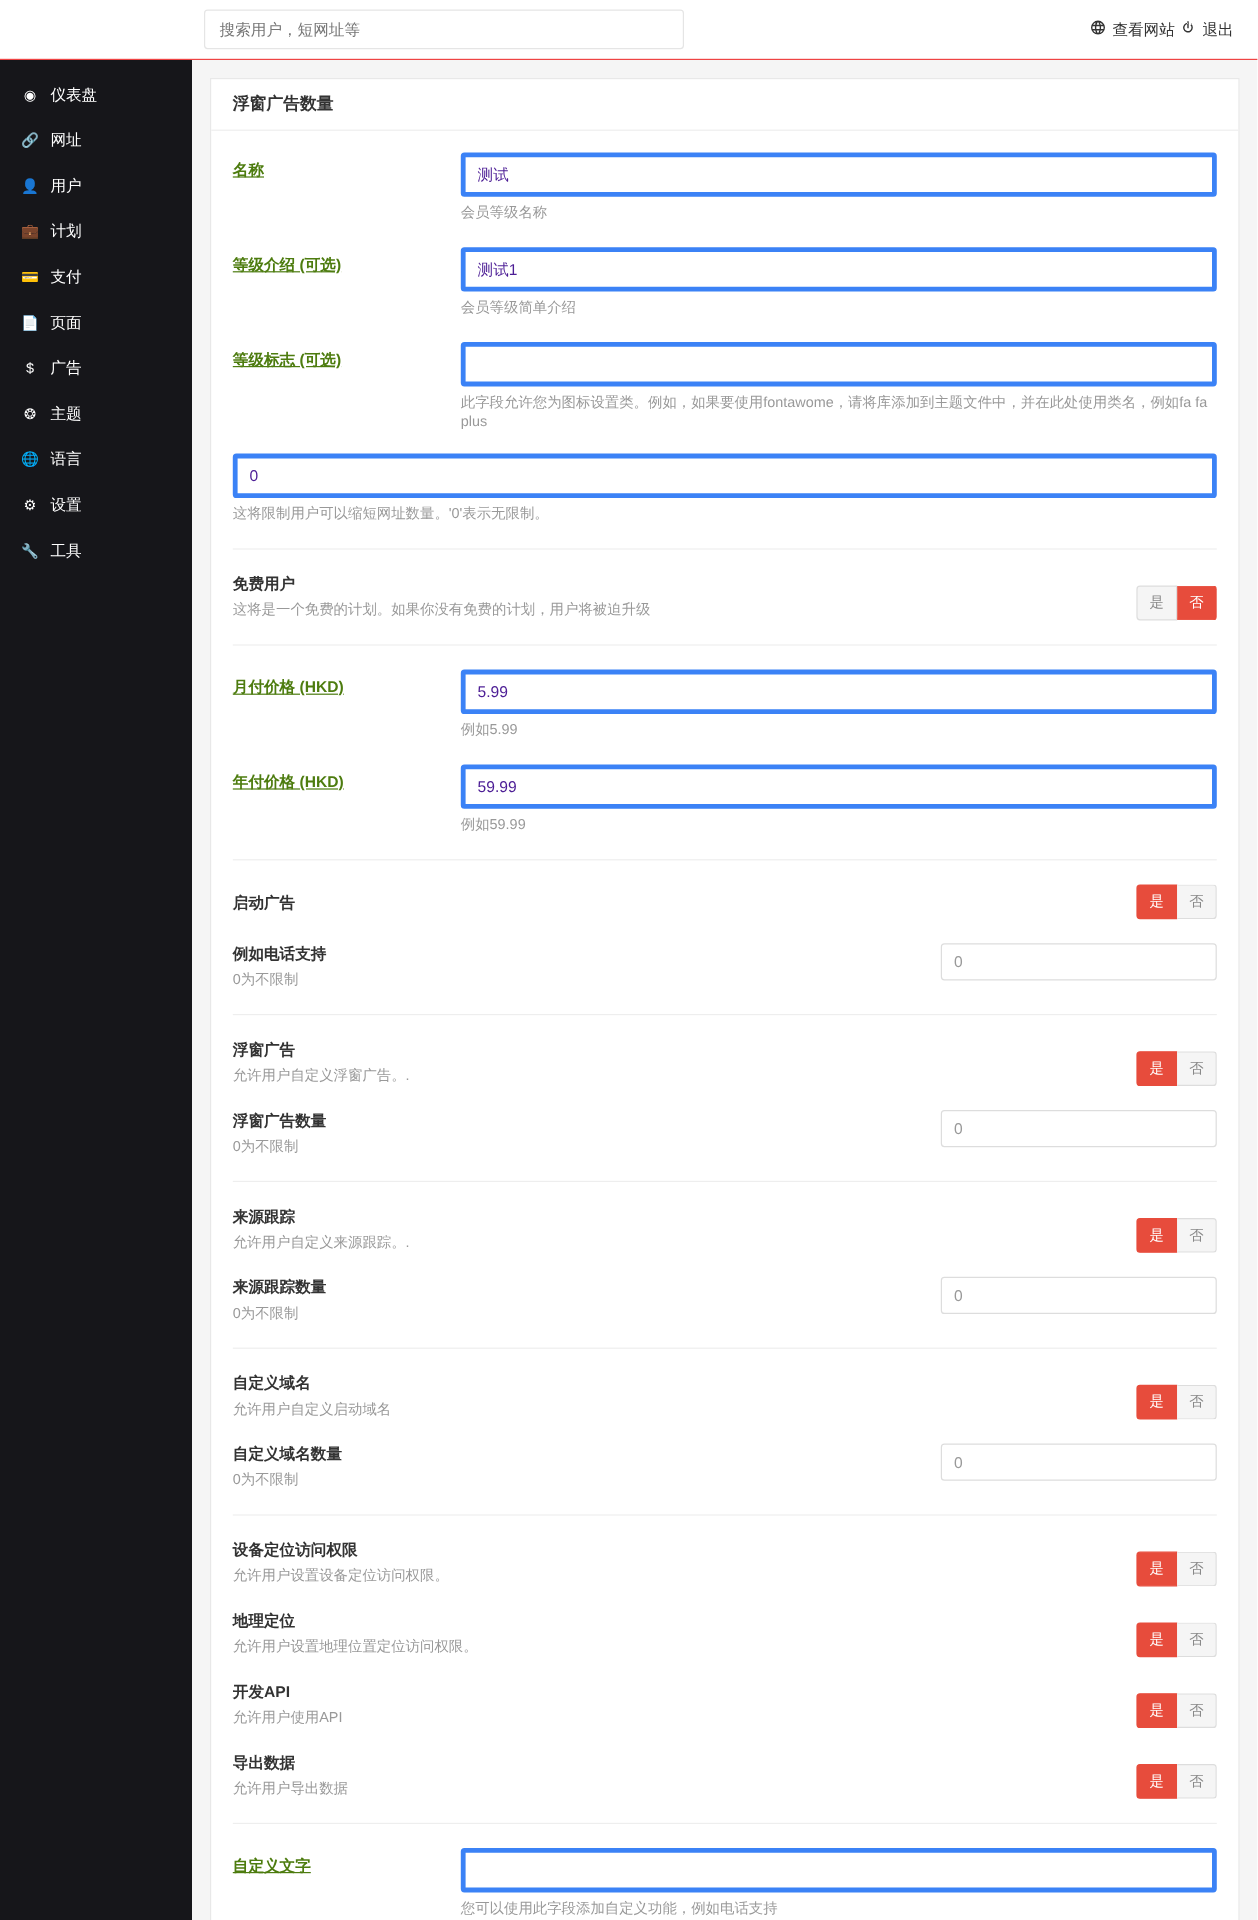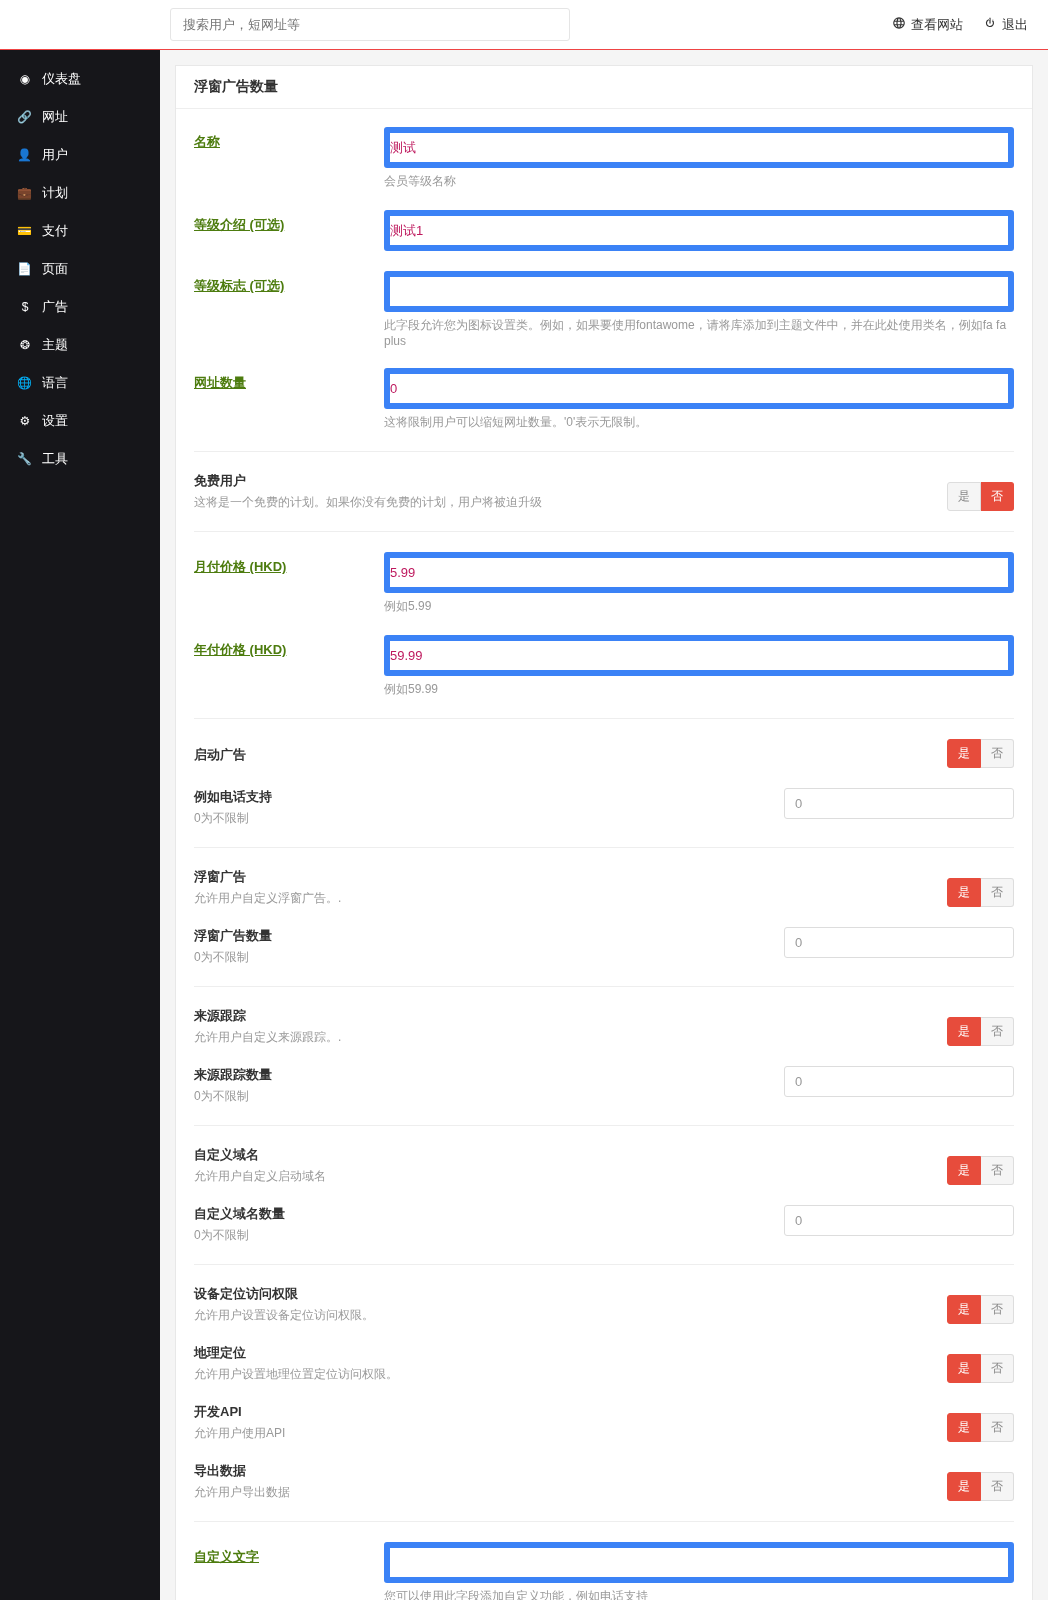--- a/index.html
+++ b/index.html
@@ -1,33 +1,33 @@
 <!DOCTYPE html>
 <html><head>
 <meta charset="utf-8">
 <style>
 * { margin: 0; padding: 0; box-sizing: border-box; }
 body { font-family: -apple-system, BlinkMacSystemFont, "Segoe UI", Arial, sans-serif; font-size: 13px; color: #333; background: #fff; }
 .topbar { height: 50px; display: flex; align-items: center; padding: 0 20px 0 170px; border-bottom: 1px solid #ef4444; }
 .search-input { width: 400px; padding: 8px 12px; border: 1px solid #e5e5e5; border-radius: 3px; font-size: 13px; color: #999; }
-.topbar-right { margin-left: auto; display: flex; gap: 20px; }
+.topbar-right { margin-left: auto; display: flex; gap: 4px; }
 .topbar-link { display: flex; align-items: center; gap: 5px; color: #333; cursor: pointer; font-size: 13px; }
 .layout { display: flex; min-height: calc(100vh - 50px); }
 .sidebar { width: 160px; background: #16161a; padding-top: 10px; flex-shrink: 0; }
 .nav-item { display: flex; align-items: center; gap: 10px; padding: 10px 18px; color: #fff; cursor: pointer; font-size: 13px; }
 .nav-icon { width: 14px; height: 14px; display: inline-flex; align-items: center; justify-content: center; font-size: 12px; }
 .main { flex: 1; background: #f5f5f5; padding: 0; }
 .panel { background: #fff; margin: 15px; border: 1px solid #e8e8e8; }
 .panel-header { padding: 12px 18px; border-bottom: 1px solid #eee; font-size: 14px; font-weight: 600; }
 .panel-body { padding: 18px; }
 .form-row { display: flex; margin-bottom: 20px; }
 .form-label-col { width: 190px; flex-shrink: 0; padding-top: 6px; }
 .form-label { font-size: 13px; font-weight: 600; color: #4d7c0f; text-decoration: underline; }
 .form-control-col { flex: 1; }
-.form-control { width: 100%; padding: 7px 0; border: 6px solid #3b82f6; border-radius: 3px; font-size: 13px; color: #be185d; }
+.form-control { width: 100%; padding: 7px 10px; border: 4px solid #3b82f6; border-radius: 3px; font-size: 13px; color: #4c1d95; }
 .help-text { margin-top: 5px; font-size: 12px; color: #999; }
 .section-sep { border: none; border-top: 1px solid #eee; margin: 10px 0 20px; }
 .toggle-row { display: flex; align-items: flex-end; margin-bottom: 20px; }
 .toggle-label-col { flex: 1; }
 .toggle-title { font-size: 13px; font-weight: 600; color: #333; margin-bottom: 4px; }
 .toggle-desc { font-size: 12px; color: #999; }
 .toggle-btns { display: flex; }
 .toggle-btn { padding: 5px 10px; border: 1px solid #ddd; font-size: 12px; cursor: pointer; background: #f5f5f5; color: #888; }
 .toggle-btn.active { background: #e74c3c; color: #fff; border-color: #e74c3c; }
 .toggle-btn:first-child { border-radius: 3px 0 0 3px; }
@@ -116,33 +116,33 @@
           <div class="form-control-col">
             <input class="form-control" value="测试" style="">
             <div class="help-text">会员等级名称</div>
           </div>
         </div>
 
         <div class="form-row">
           <div class="form-label-col"><span class="form-label">等级介绍 (可选)</span></div>
           <div class="form-control-col">
             <input class="form-control" value="测试1" style="">
+            <div class="help-text">会员等级简单介绍</div>
           </div>
         </div>
 
         <div class="form-row">
           <div class="form-label-col"><span class="form-label">等级标志 (可选)</span></div>
           <div class="form-control-col">
             <input class="form-control" value="" style="">
             <div class="help-text">此字段允许您为图标设置类。例如，如果要使用fontawome，请将库添加到主题文件中，并在此处使用类名，例如fa fa plus</div>
           </div>
         </div>
 
         <div class="form-row">
-          <div class="form-label-col"><span class="form-label">网址数量</span></div>
           <div class="form-control-col">
             <input class="form-control" value="0" style="">
             <div class="help-text">这将限制用户可以缩短网址数量。'0'表示无限制。</div>
           </div>
         </div>
 
         <hr class="section-sep">
 
         <div class="toggle-row">
           <div class="toggle-label-col">

